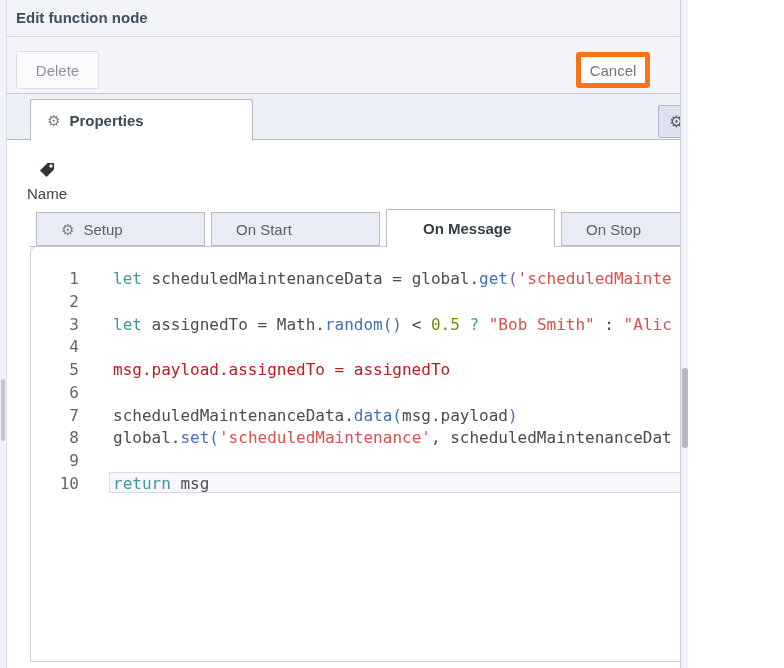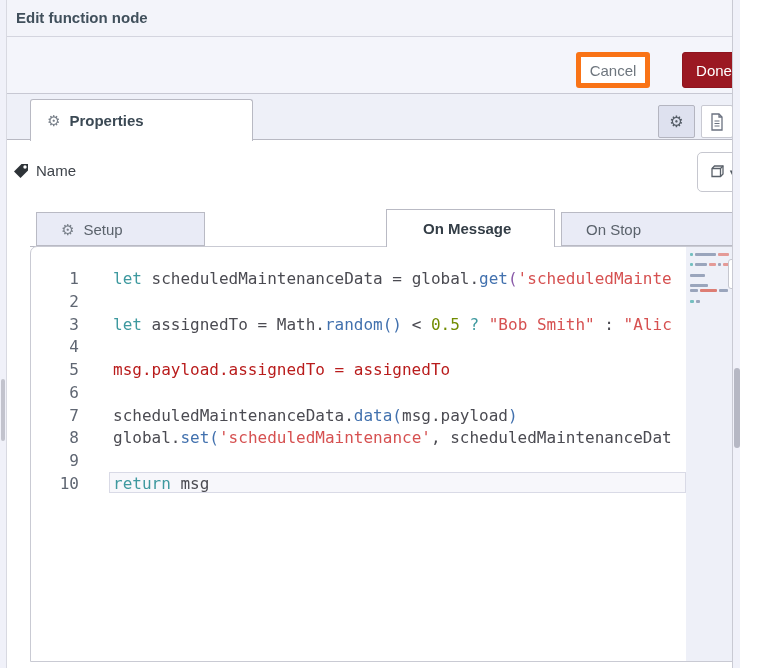--- a/index.html
+++ b/index.html
@@ -1,16 +1,16 @@
 <!DOCTYPE html>
 <html><head>
 <meta charset="utf-8">
 <style>
   html,body{margin:0;padding:0;background:#fff;}
-  #app{position:relative;width:740px;height:668px;background:#ffffff;
+  #app{position:relative;width:688px;height:668px;background:#ffffff;
        font-family:"Liberation Sans",sans-serif;overflow:hidden;}
 
   
   .titlebar{position:absolute;left:0;top:0;width:784px;height:37px;
     background:#f3f4fa;border-bottom:1px solid #d4d5df;box-sizing:border-box;}
   .title{position:absolute;left:16px;top:9px;font-size:15px;font-weight:bold;color:#41505c;}
 
   
   .btnrow{position:absolute;left:0;top:37px;width:784px;height:57px;
     background:#f4f5fb;border-bottom:1px solid #c7c8d3;box-sizing:border-box;}
@@ -33,21 +33,21 @@
   .props-tab .glabel{font-size:15px;font-weight:bold;color:#3b4954;}
   .gearglyph{font-size:15px;color:#79808a;line-height:1;}
   .ibtn{position:absolute;top:11px;height:33px;background:#fff;border:1px solid #c8c9d2;
     border-radius:2px;cursor:pointer;display:flex;align-items:center;justify-content:center;}
   .ibtn.ib-gear{left:658px;width:37px;background:#dee1ef;border-color:#b4b5c0;}
   .ibtn.ib-doc{left:701px;width:32px;}
   .ibtn.ib-app{left:739px;width:34px;}
   .ibtn .gearglyph{font-size:16px;color:#545c66;}
 
   
-  .name-label{position:absolute;left:13px;top:162px;display:flex;align-items:center;gap:7px;}
+  .name-label{position:absolute;left:27px;top:162px;display:flex;align-items:center;gap:7px;flex-direction:column;}
   .name-label span{font-size:15px;color:#3e434a;}
   .name-input{position:absolute;left:155px;top:152px;width:533px;height:40px;
     box-sizing:border-box;border:1px solid #cccdd6;border-radius:5px;
     padding:0 12px;font-size:15px;color:#45494f;font-family:"Liberation Sans",sans-serif;
     outline:none;background:#fff;}
   .lib-btn{position:absolute;left:697px;top:152px;width:50px;height:40px;
     box-sizing:border-box;background:#fff;border:1px solid #c6c7cf;border-radius:5px;
     cursor:pointer;display:flex;align-items:center;justify-content:center;gap:4px;}
   .caret{font-size:11px;color:#555c64;}
 
@@ -96,20 +96,21 @@
 </head>
 <body>
 
 <div id="app">
 
   <div class="titlebar">
     <span class="title">Edit function node</span>
   </div>
 
   <div class="btnrow">
+    <button class="btn delete">Delete</button>
     <button class="btn cancel">Cancel</button>
     <button class="btn done">Done</button>
   </div>
 
   <div class="propsrow">
     <div class="props-tab">
       <span class="gearglyph">⚙</span>
       <span class="glabel">Properties</span>
     </div>
     <button class="ibtn ib-gear">
@@ -148,20 +149,23 @@
     </svg>
     <span class="caret">▾</span>
   </button>
 
   <div class="functabs">
     <div class="tabs-baseline"></div>
     <div class="ftab ftab-setup">
       <span class="gearglyph">⚙</span>
       <span>Setup</span>
     </div>
+    <div class="ftab ftab-onstart">
+      <span>On Start</span>
+    </div>
     <div class="ftab active ftab-onmessage">
       <span>On Message</span>
     </div>
     <div class="ftab ftab-onstop">
       <span>On Stop</span>
     </div>
   </div>
 
   <div class="editor">
     <div id="codelines">

